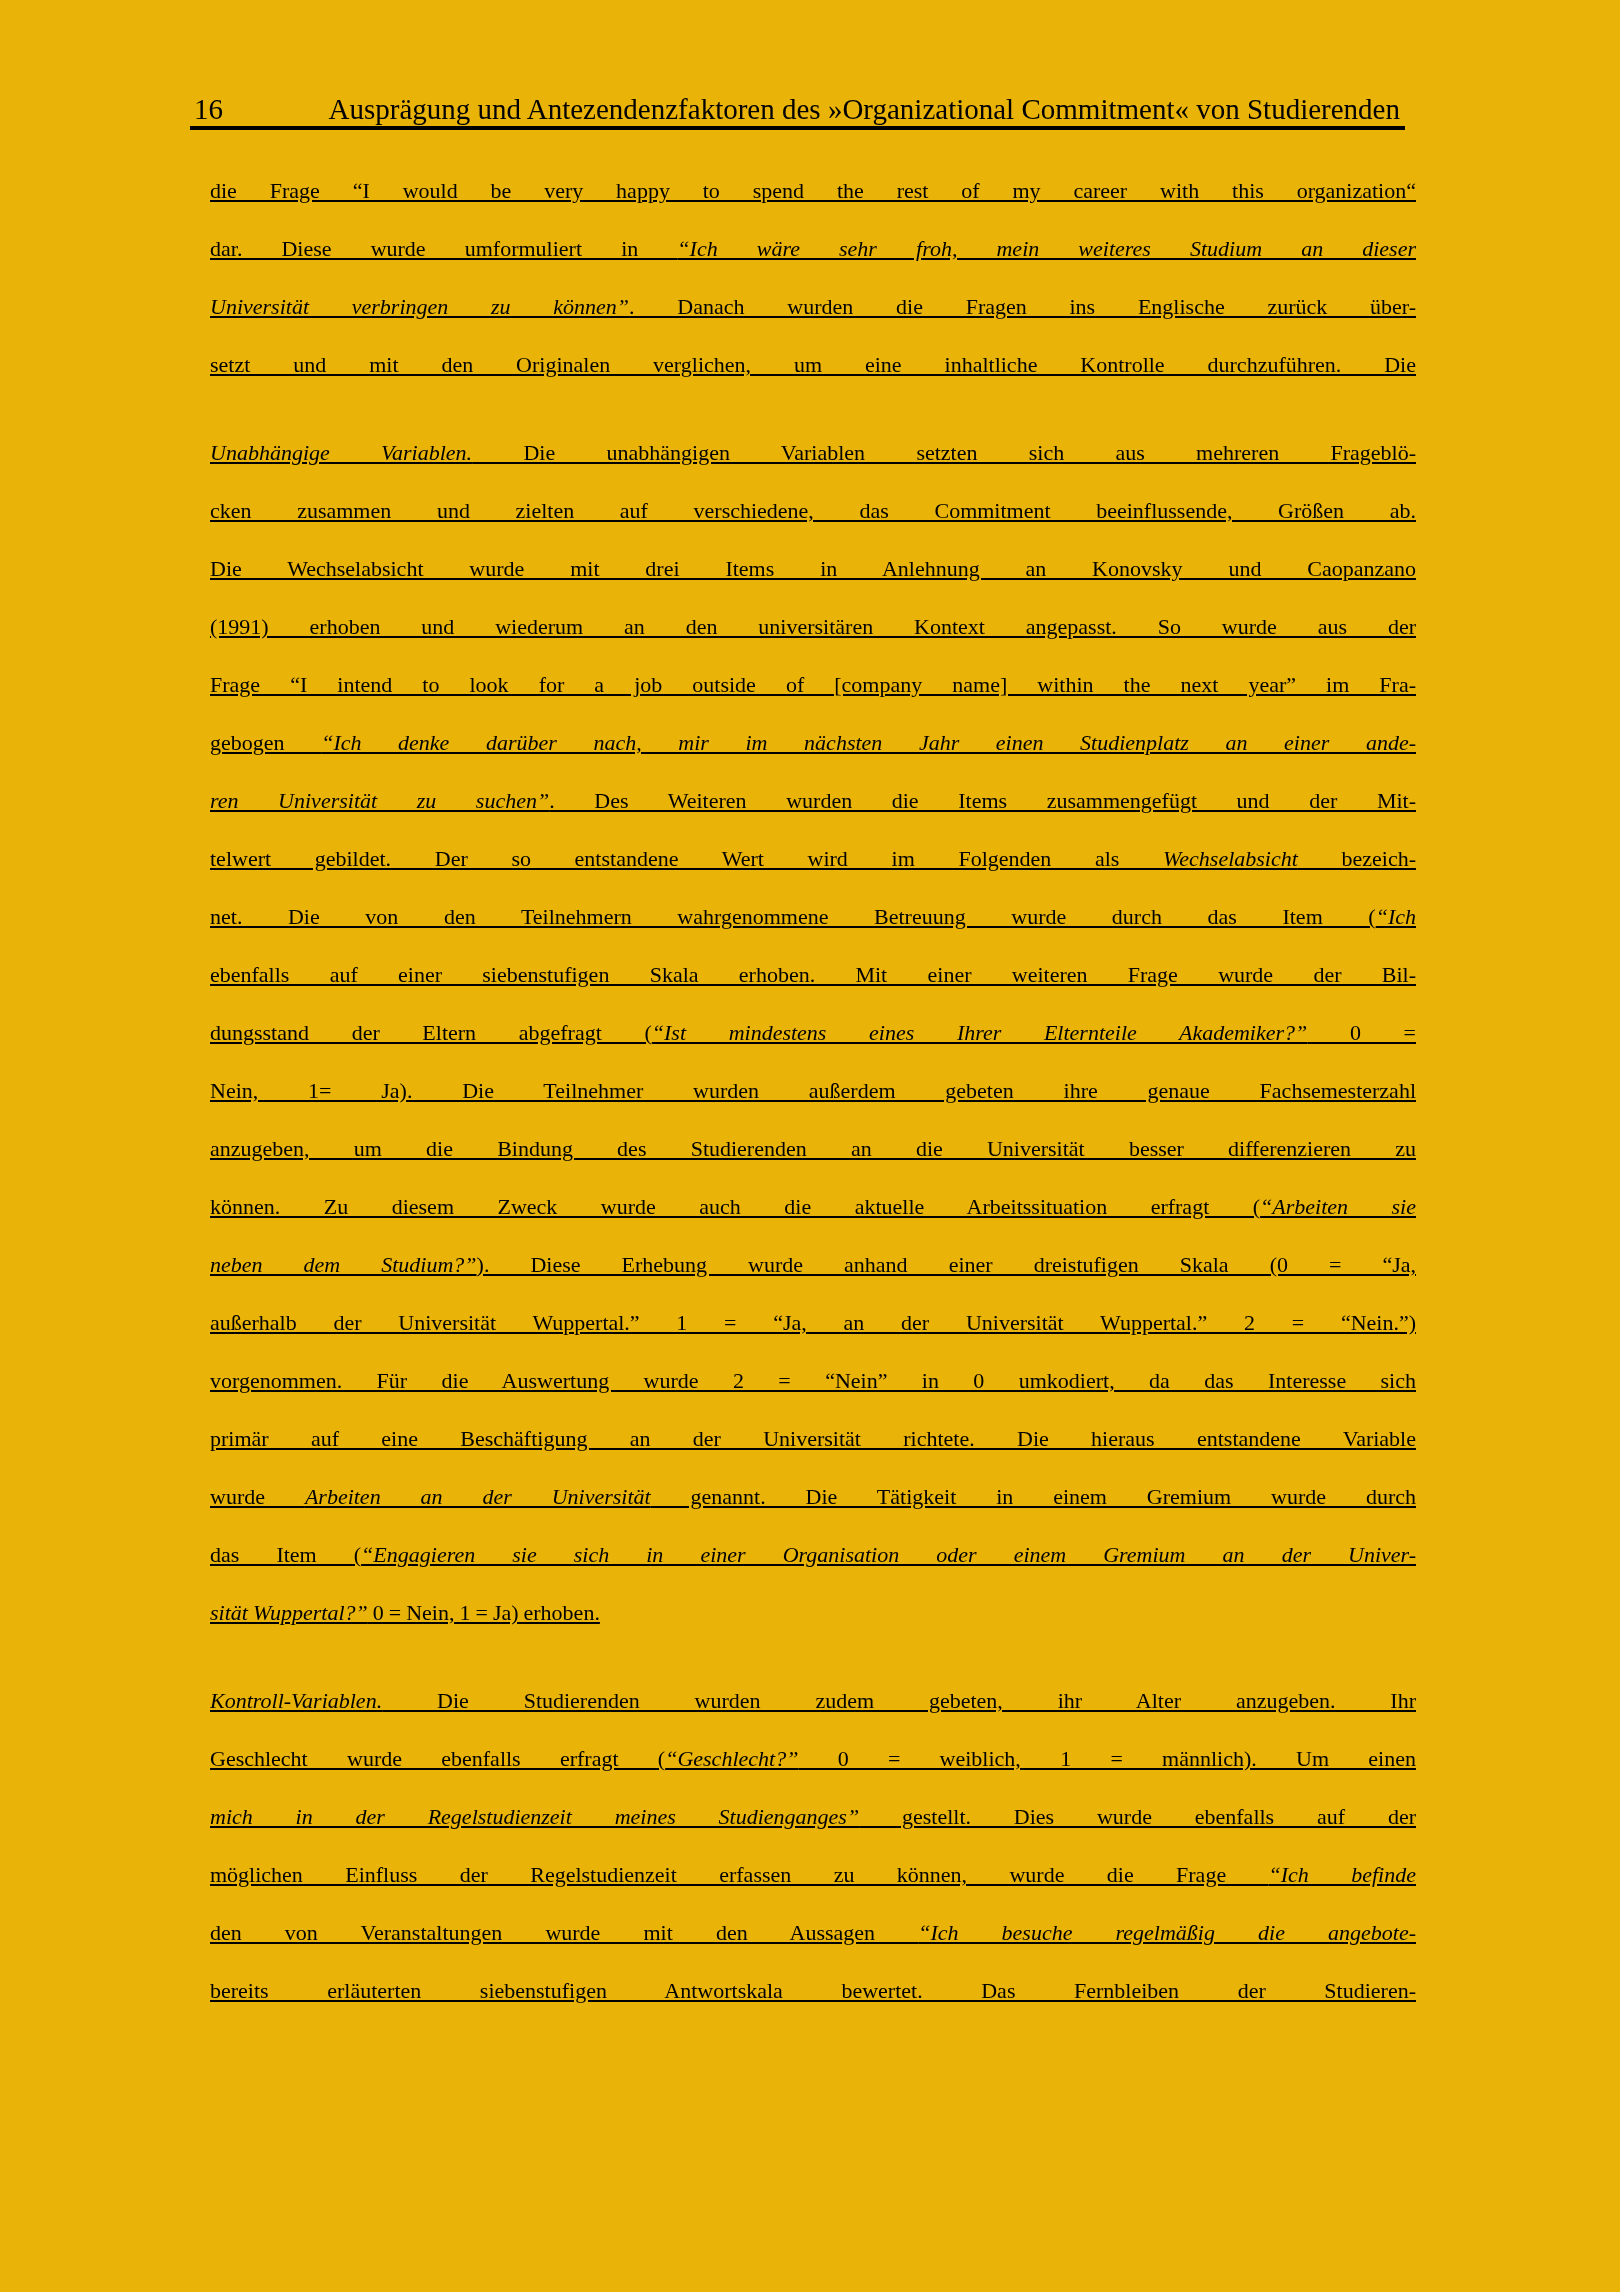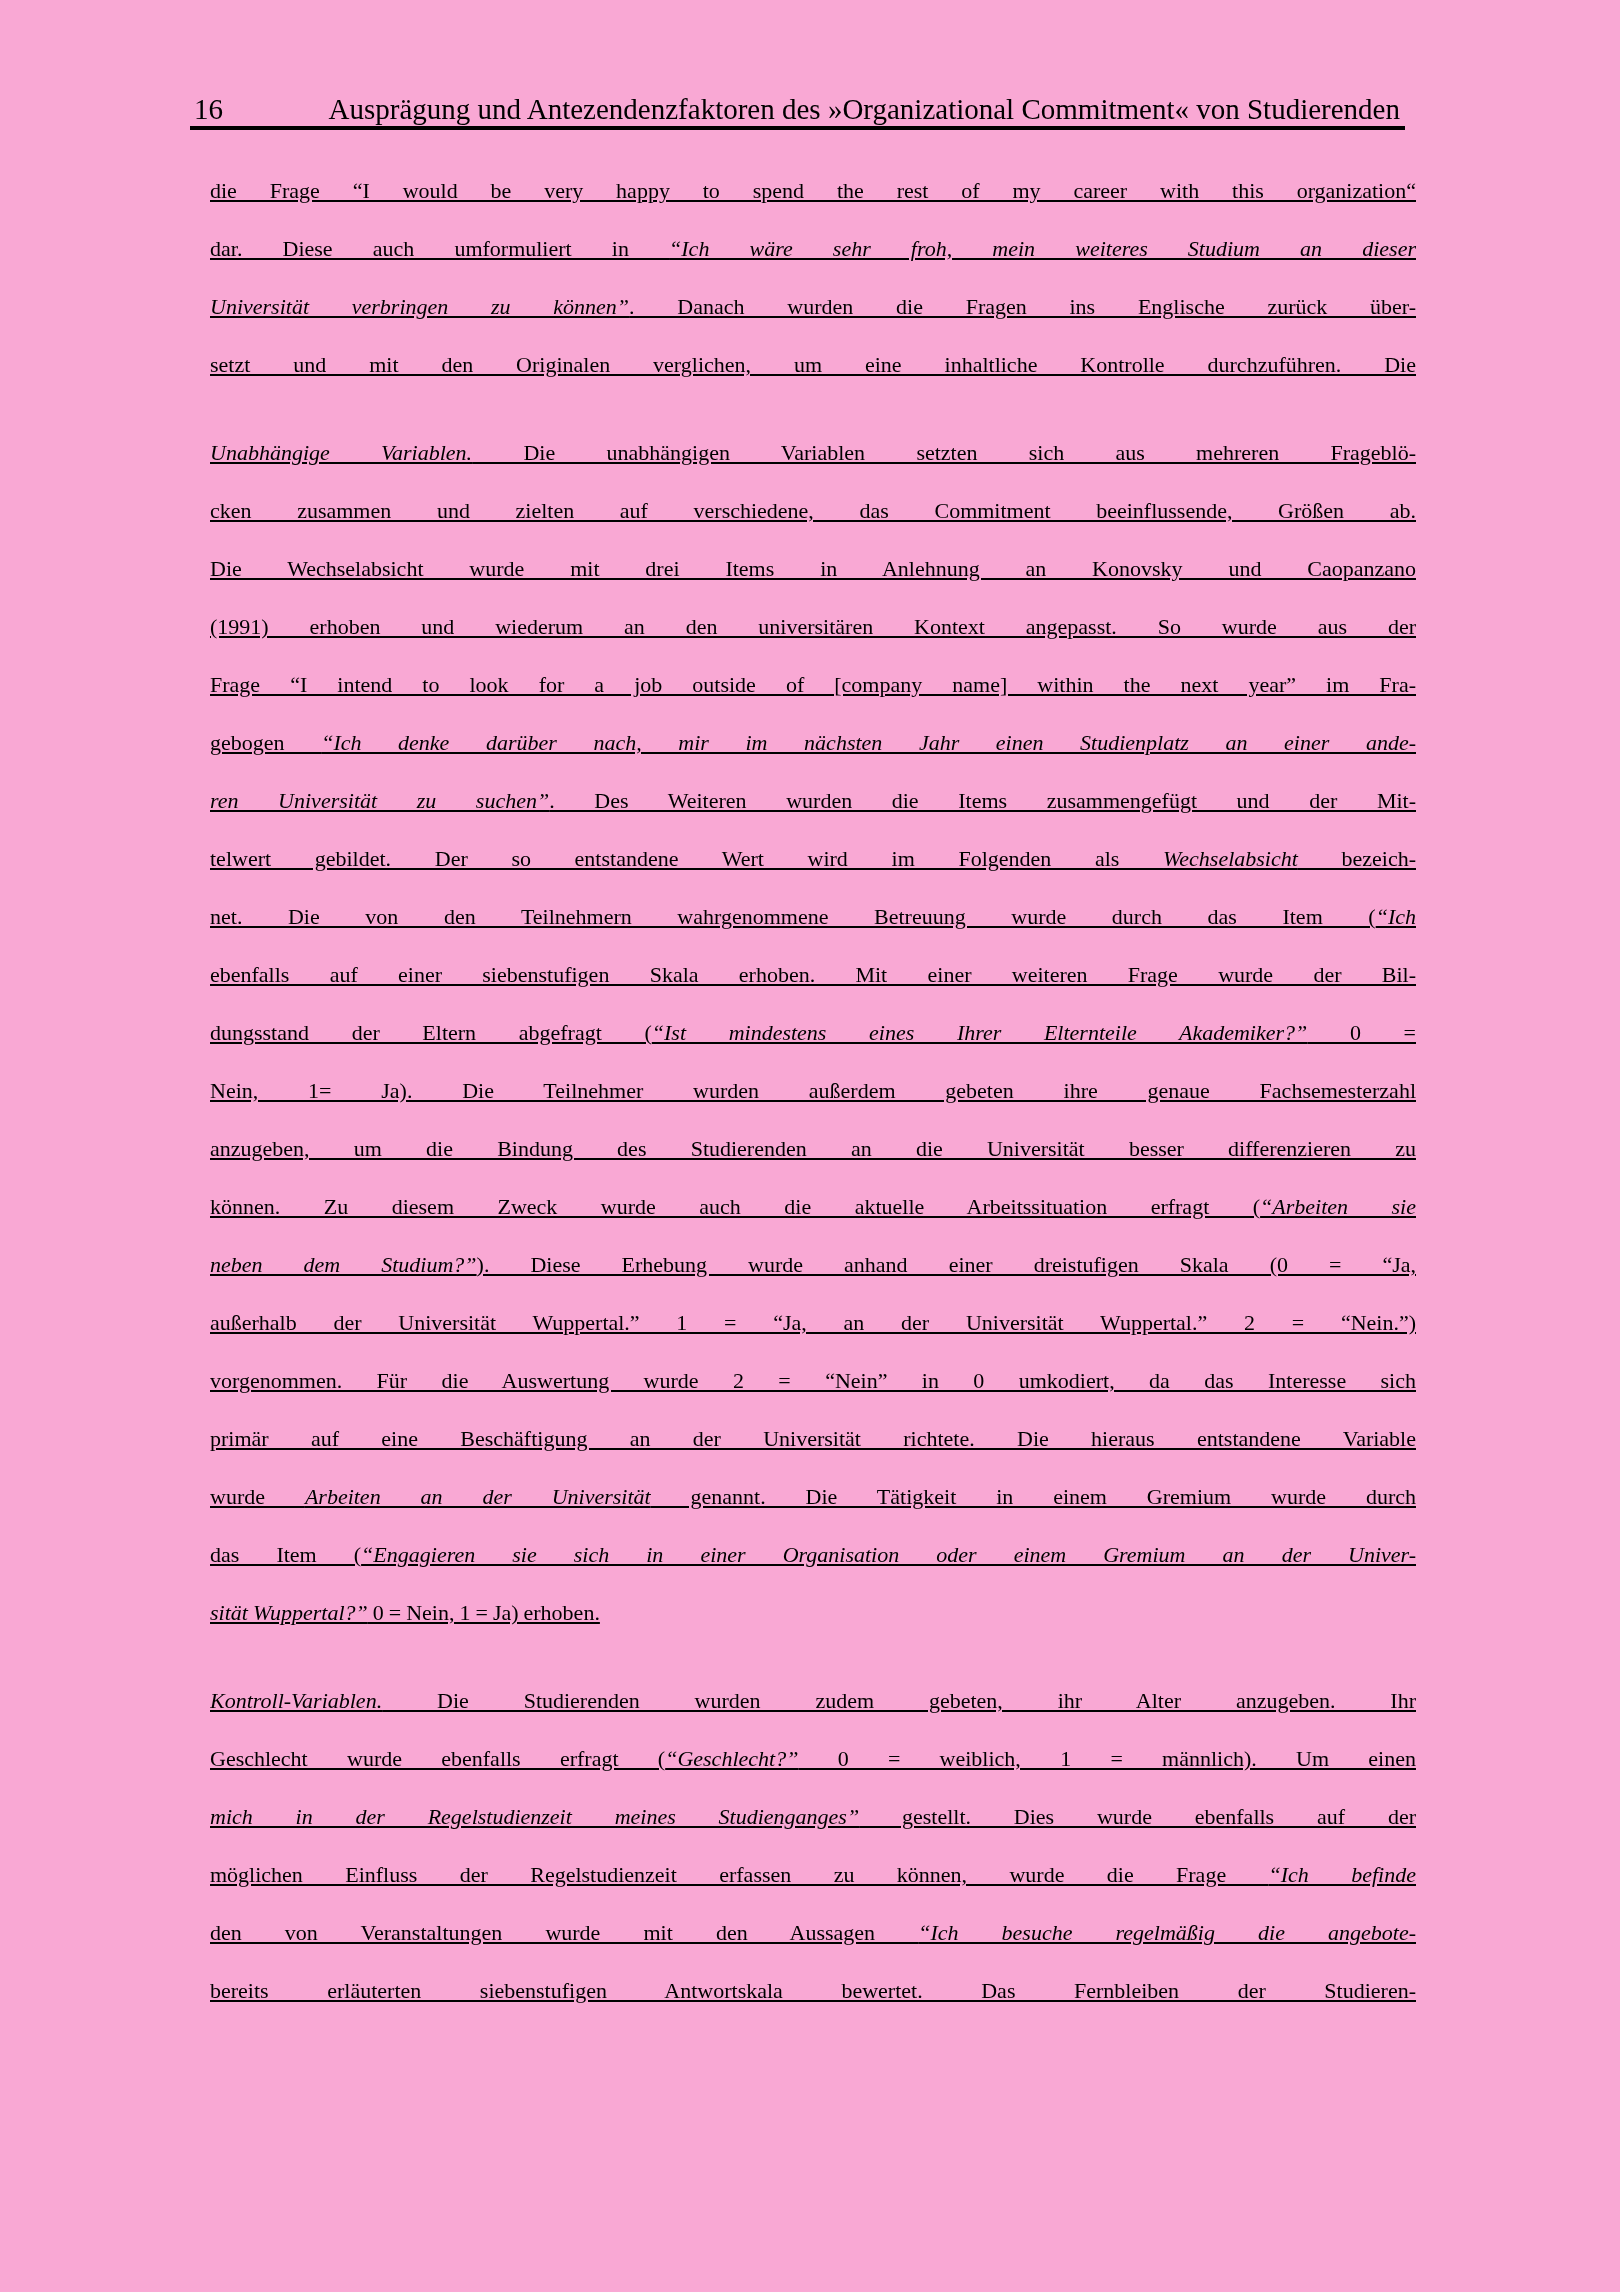--- a/index.html
+++ b/index.html
@@ -5,21 +5,21 @@
 <style>
   html, body {
     margin: 0;
     padding: 0;
     background: #ffffff;
   }
   .page {
     position: relative;
     width: 1620px;
     height: 2293px;
-    background: #f9a8d4;
+    background: #eab308;
     color: #000000;
     font-family: "Liberation Serif", "DejaVu Serif", serif;
     overflow: hidden;
   }
   .header-row {
     position: absolute;
     left: 194px;
     top: 92px;
     width: 1206px;
     display: flex;
@@ -73,21 +73,21 @@
 
 <div class="page">
   <div class="header-row">
     <span>16</span>
     <span class="running-head">Ausprägung und Antezendenzfaktoren des »Organizational Commitment« von Studierenden</span>
   </div>
   <div class="header-rule"></div>
   <div class="body-text">
       <div class="paragraph">
         <div class="line"><span>die Frage “I would be very happy to spend the rest of my career with this organization“</span></div>
-        <div class="line"><span>dar. Diese auch umformuliert in </span><span class="italic">“Ich wäre sehr froh, mein weiteres Studium an dieser</span></div>
+        <div class="line"><span>dar. Diese wurde umformuliert in </span><span class="italic">“Ich wäre sehr froh, mein weiteres Studium an dieser</span></div>
         <div class="line"><span class="italic">Universität verbringen zu können”</span><span>. Danach wurden die Fragen ins Englische zurück über-</span></div>
         <div class="line"><span>setzt und mit den Originalen verglichen, um eine inhaltliche Kontrolle durchzuführen. Die</span></div>
       </div>
       <div class="paragraph">
         <div class="line"><span class="italic">Unabhängige Variablen.</span><span> Die unabhängigen Variablen setzten sich aus mehreren Frageblö-</span></div>
         <div class="line"><span>cken zusammen und zielten auf verschiedene, das Commitment beeinflussende, Größen ab.</span></div>
         <div class="line"><span>Die Wechselabsicht wurde mit drei Items in Anlehnung an Konovsky und Caopanzano</span></div>
         <div class="line"><span>(1991) erhoben und wiederum an den universitären Kontext angepasst. So wurde aus der</span></div>
         <div class="line"><span>Frage “I intend to look for a job outside of [company name] within the next year” im Fra-</span></div>
         <div class="line"><span>gebogen </span><span class="italic">“Ich denke darüber nach, mir im nächsten Jahr einen Studienplatz an einer ande-</span></div>

